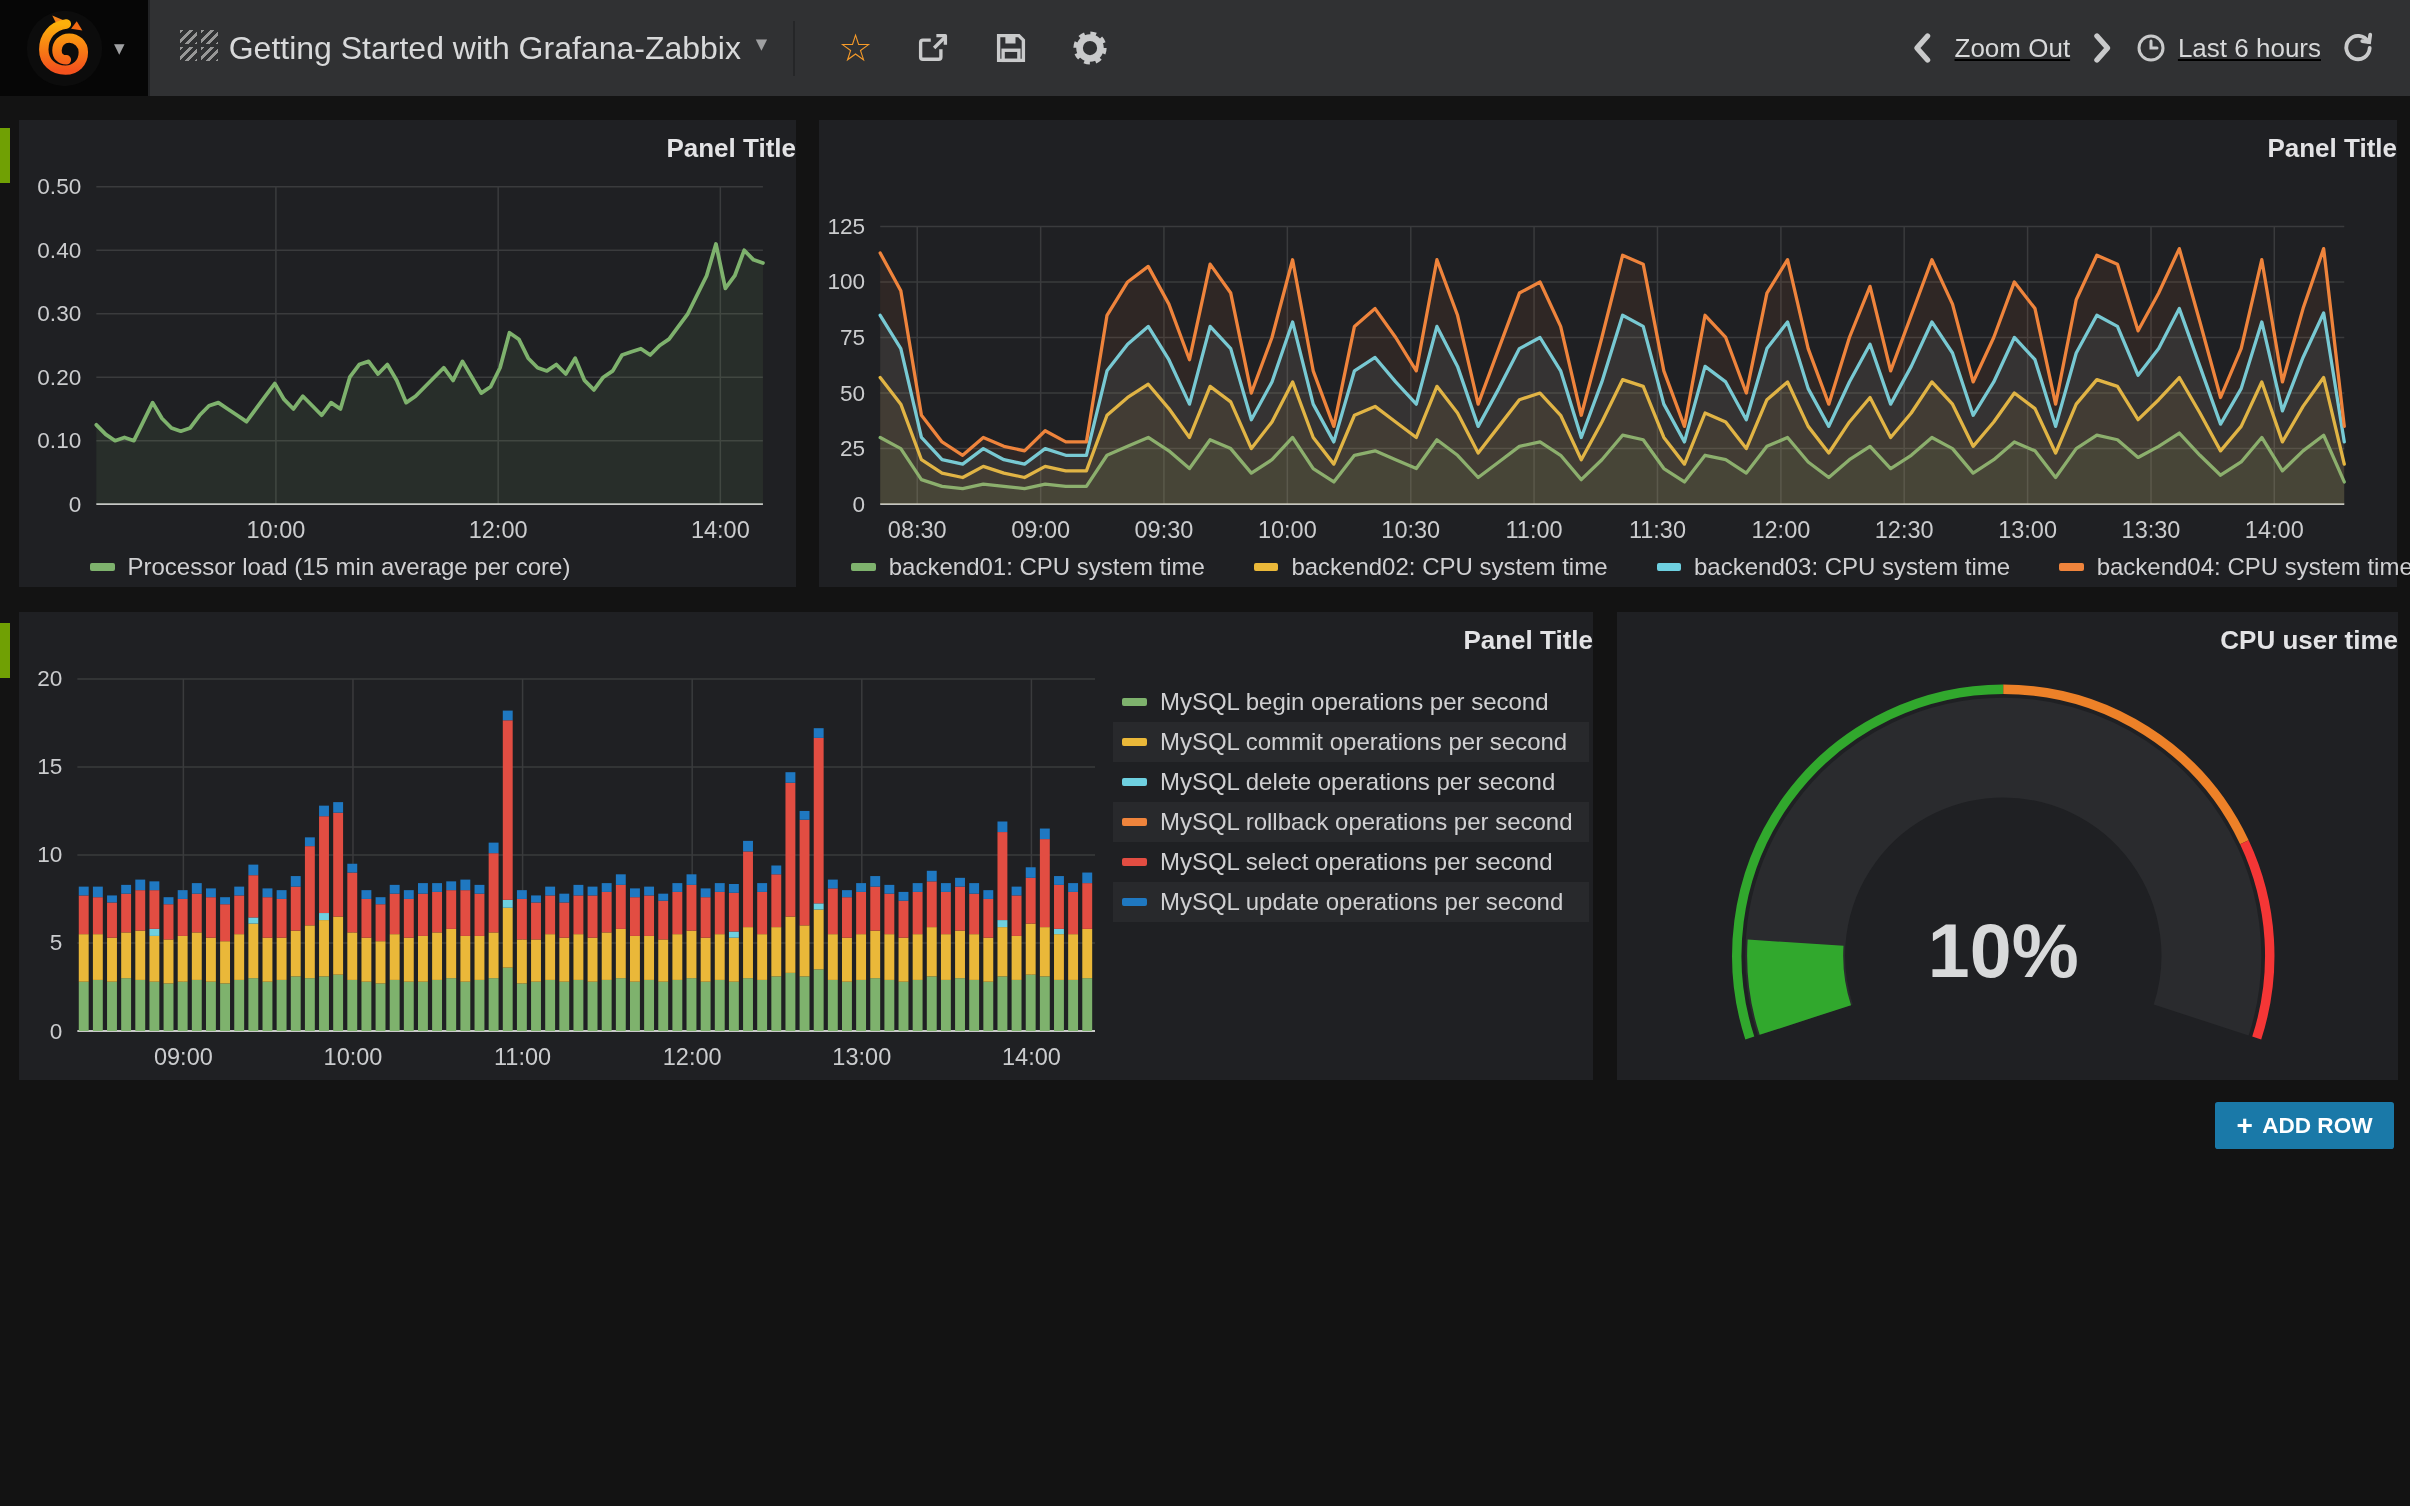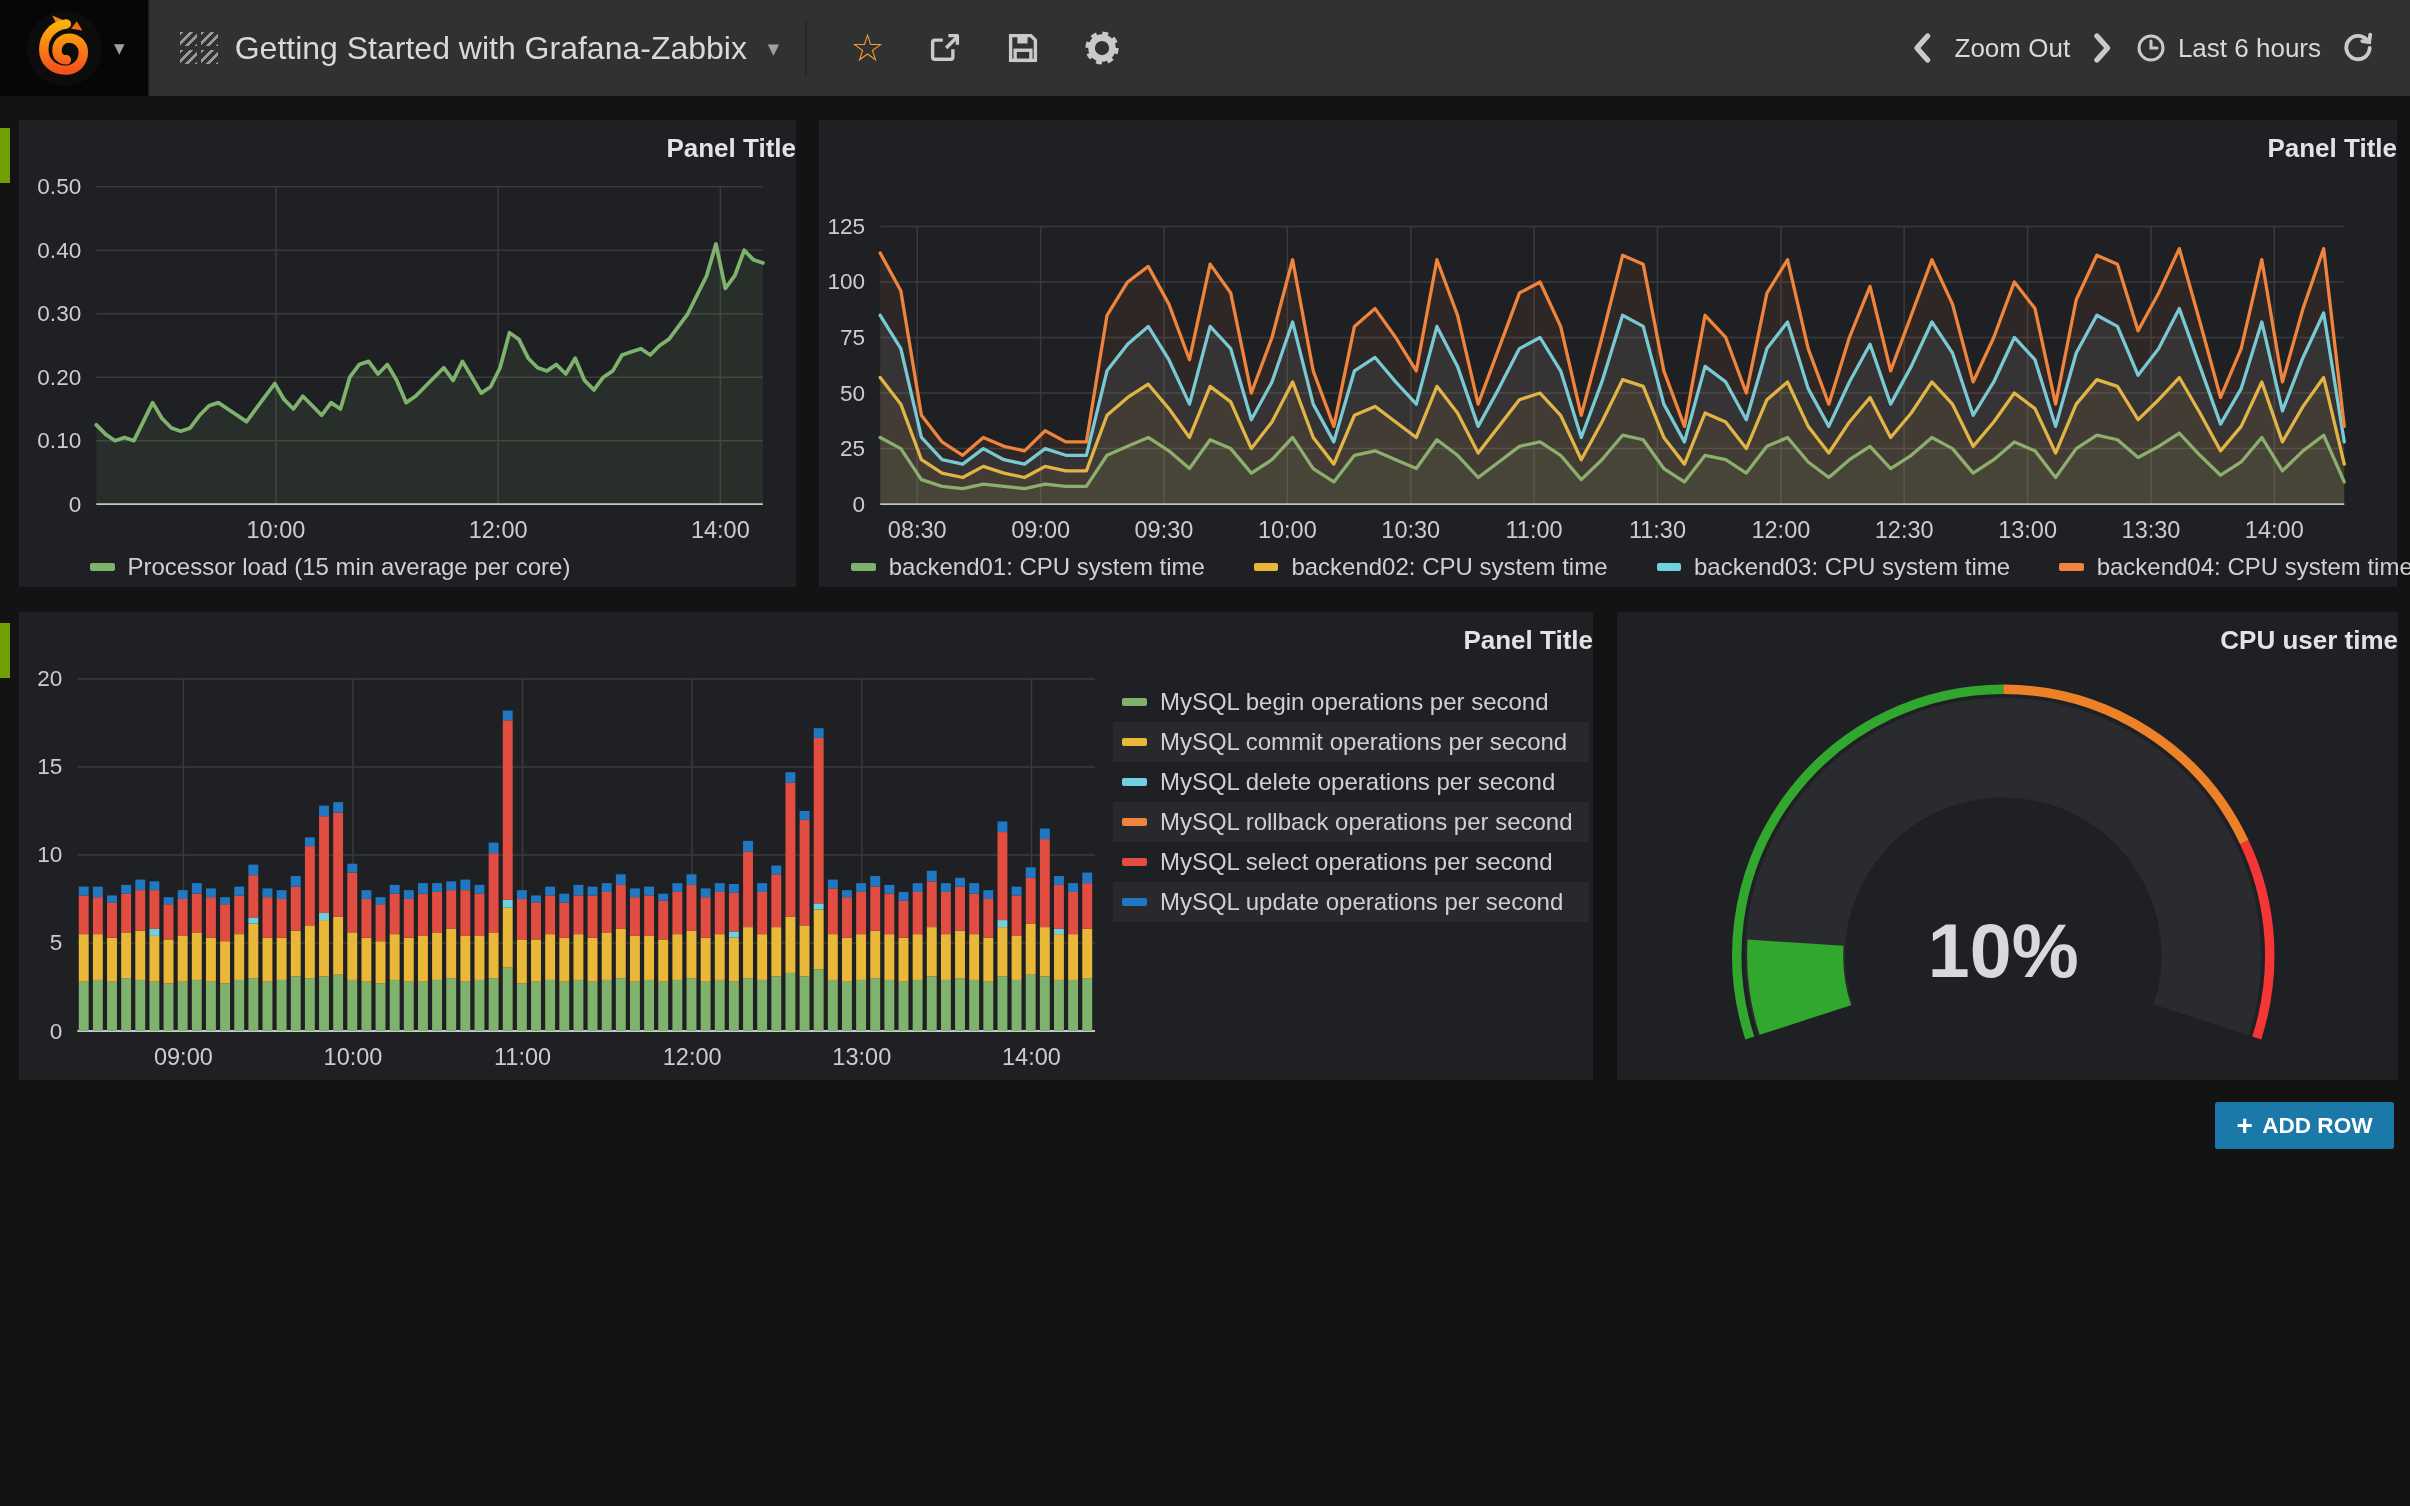--- a/index.html
+++ b/index.html
@@ -6,34 +6,34 @@
   html,body { width:2411px; height:1507px; background:#131313; overflow:hidden;
               font-family:"Liberation Sans", sans-serif; color:#d8d9da; }
 
   
   .navbar { position:absolute; left:0; top:0; width:2411px; height:96px;
             background:#303133; display:flex; align-items:center; }
   .logo-box { width:148px; height:96px; background:#060606; display:flex;
               align-items:center; justify-content:center; gap:9.4px; cursor:pointer; }
   .logo-caret { color:#9fa0a2; font-size:21px; }
   .nav-divider { width:1.9px; height:96px; background:#222325; }
-  .dash-btn { display:flex; align-items:center; gap:17px; margin-left:30px; cursor:pointer; }
+  .dash-btn { display:flex; align-items:flex-start; gap:11px; margin-left:30px; cursor:pointer; }
   .dash-ico { display:grid; grid-template-columns:17px 17px; grid-template-rows:14px 14px;
               gap:3.8px; }
   .dash-ico i { display:block;
       background:repeating-linear-gradient(135deg,#979797 0 2.8px,rgba(0,0,0,0) 2.8px 6.6px); }
   .dash-title { font-size:32px; color:#d8d9da; }
   .dash-caret { color:#9fa0a2; font-size:22.6px; margin-left:3.8px; }
   .nav-sep { width:1.9px; height:55px; background:#252628; margin:0 22.6px 0 26px; }
   .nav-icon-btn { background:none; border:none; cursor:pointer; padding:0;
                   margin:0 21px; display:flex; align-items:center; }
   .nav-right { margin-left:auto; display:flex; align-items:center; margin-right:26px; }
   .nav-text { font-size:26px; color:#d8d9da; }
   .star-glyph { font-size:38px; color:#f79b29; line-height:1; }
-  .nav-right .nav-icon-btn { margin:0 10px; }
+  .nav-right .nav-icon-btn { margin:0 10px;text-decoration:underline; }
   .timepicker { display:flex; align-items:center; gap:11.3px; }
 
   
   .panel { position:absolute; background:#1f2023; }
   .panel h2 { position:absolute; top:13px; left:0; width:100%; text-align:right;
               font-size:26px; font-weight:bold; color:#e3e3e5; cursor:pointer;padding-left:48px; }
   .row-tab { position:absolute; left:0; width:10.4px; height:55px; background:#70a004; cursor:pointer; }
   #p1 { left:19px;  top:120px; width:777px;  height:467px; }
   #p2 { left:819px; top:120px; width:1578px; height:467px; }
   #p3 { left:19px;  top:612px; width:1574px; height:468px; }

